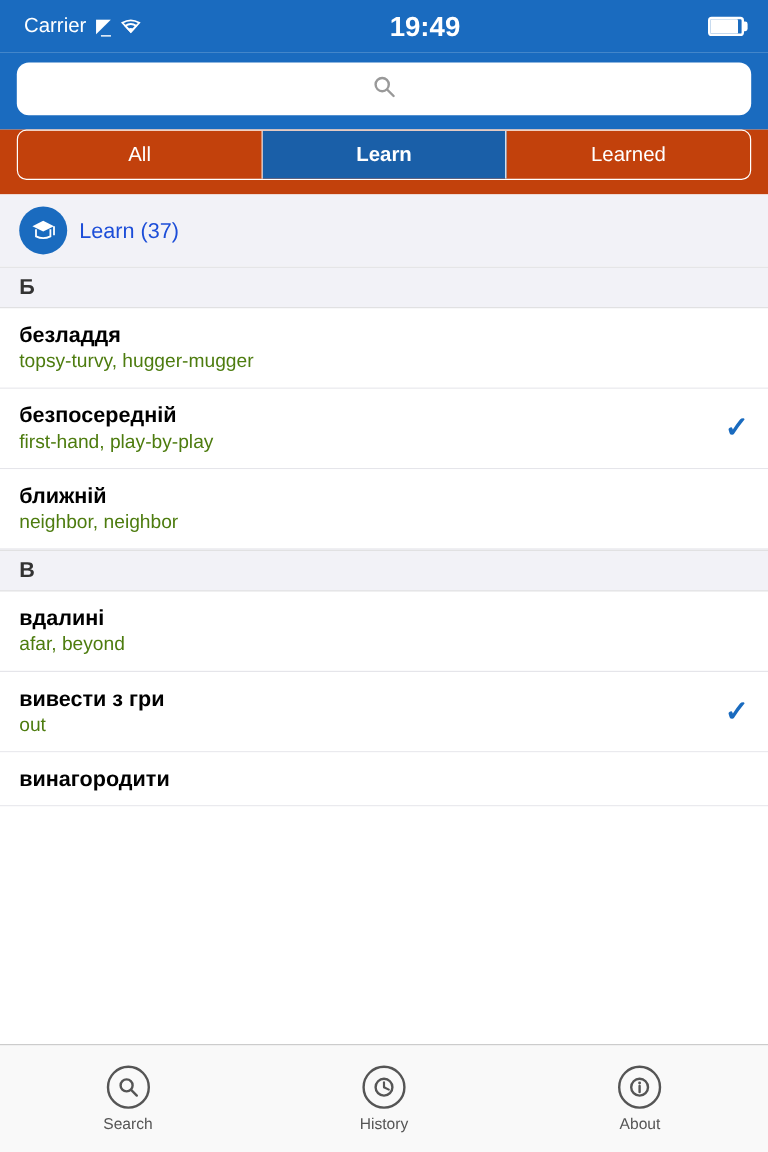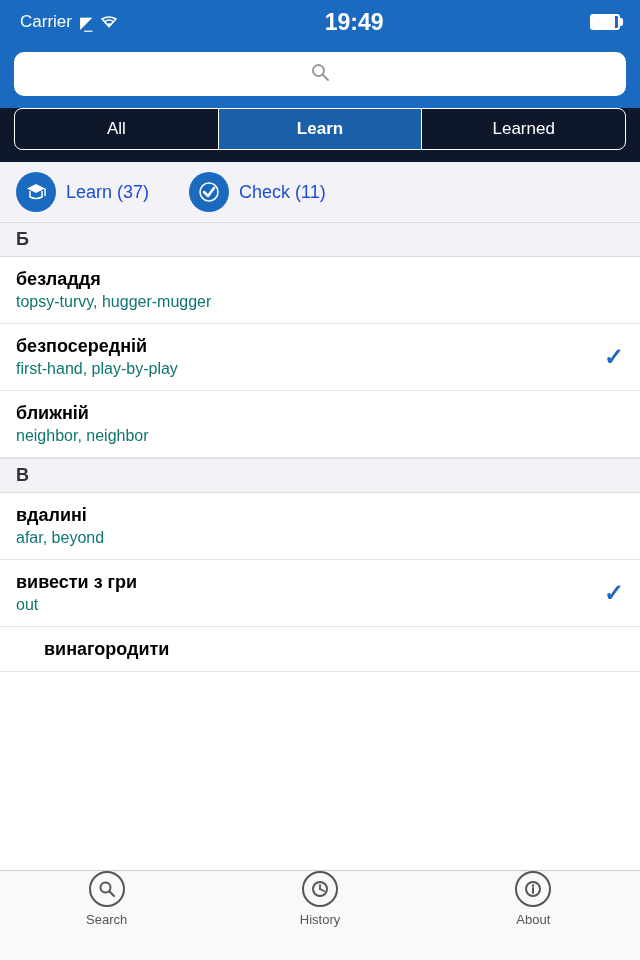--- a/index.html
+++ b/index.html
@@ -64,21 +64,21 @@
       justify-content: center;
       gap: 8px;
     }
     .search-bar .search-icon-inner {
       color: #999;
       font-size: 18px;
     }
 
     
     .tabs {
-      background: #0f172a;
+      background: #c2410c;
       padding: 0 14px 12px;
     }
     .tabs-row {
       display: flex;
       border: 1.5px solid #fff;
       border-radius: 8px;
       overflow: hidden;
     }
     .tab-item {
       flex: 1;
@@ -151,54 +151,53 @@
       background: #fff;
     }
     .word-main {
       font-size: 18px;
       color: #000000;
       font-weight: 700;
       margin-bottom: 3px;
     }
     .word-translation {
       font-size: 16px;
-      color: #0f766e;
+      color: #4d7c0f;
     }
     .checkmark {
       position: absolute;
       right: 16px;
       top: 50%;
       transform: translateY(-50%);
       color: #1a6bbf;
       font-size: 24px;
       font-weight: 700;
     }
 
     
     .word-item.partial {
       padding-bottom: 8px;
       overflow: hidden;
     }
     .word-main.partial-text {
       white-space: nowrap;
       overflow: hidden;
-      margin-left: 28px;
     }
 
     
     .bottom-nav {
       position: absolute;
       bottom: 0;
       left: 0;
       width: 640px;
       height: 90px;
       background: #f9f9f9;
       border-top: 1px solid #ccc;
       display: flex;
-      align-items: flex-start;
+      align-items: center;
     }
     .nav-item {
       flex: 1;
       display: flex;
       flex-direction: column;
       align-items: center;
       justify-content: center;
       gap: 5px;
       cursor: pointer;
       color: #555;
@@ -286,29 +285,20 @@
     <div class="learn-btn">
       <div class="circle-icon">
         <svg width="22" height="22" viewBox="0 0 22 22" fill="white">
           <path d="M11 3 L20 7.5 L11 12 L2 7.5 Z"></path>
           <path d="M5 10 L5 16 Q11 19 17 16 L17 10" fill="none" stroke="white" stroke-width="1.5"></path>
           <line x1="20" y1="7.5" x2="20" y2="15" stroke="white" stroke-width="1.5"></line>
         </svg>
       </div>
       <span class="learn-btn-label">Learn (37)</span>
     </div>
-    <div class="check-btn">
-      <div class="circle-icon">
-        <svg width="22" height="22" viewBox="0 0 22 22" fill="none">
-          <circle cx="11" cy="11" r="9" stroke="white" stroke-width="1.5"></circle>
-          <polyline points="6,11 10,15 16,7" stroke="white" stroke-width="2.5" stroke-linecap="round" stroke-linejoin="round"></polyline>
-        </svg>
-      </div>
-      <span class="check-btn-label">Check (11)</span>
-    </div>
   </div>
 
   <div class="word-list">
 
     <div class="section-header">
       <span>Б</span>
     </div>
 
     <div class="word-item">
       <div class="word-main">безладдя</div>

